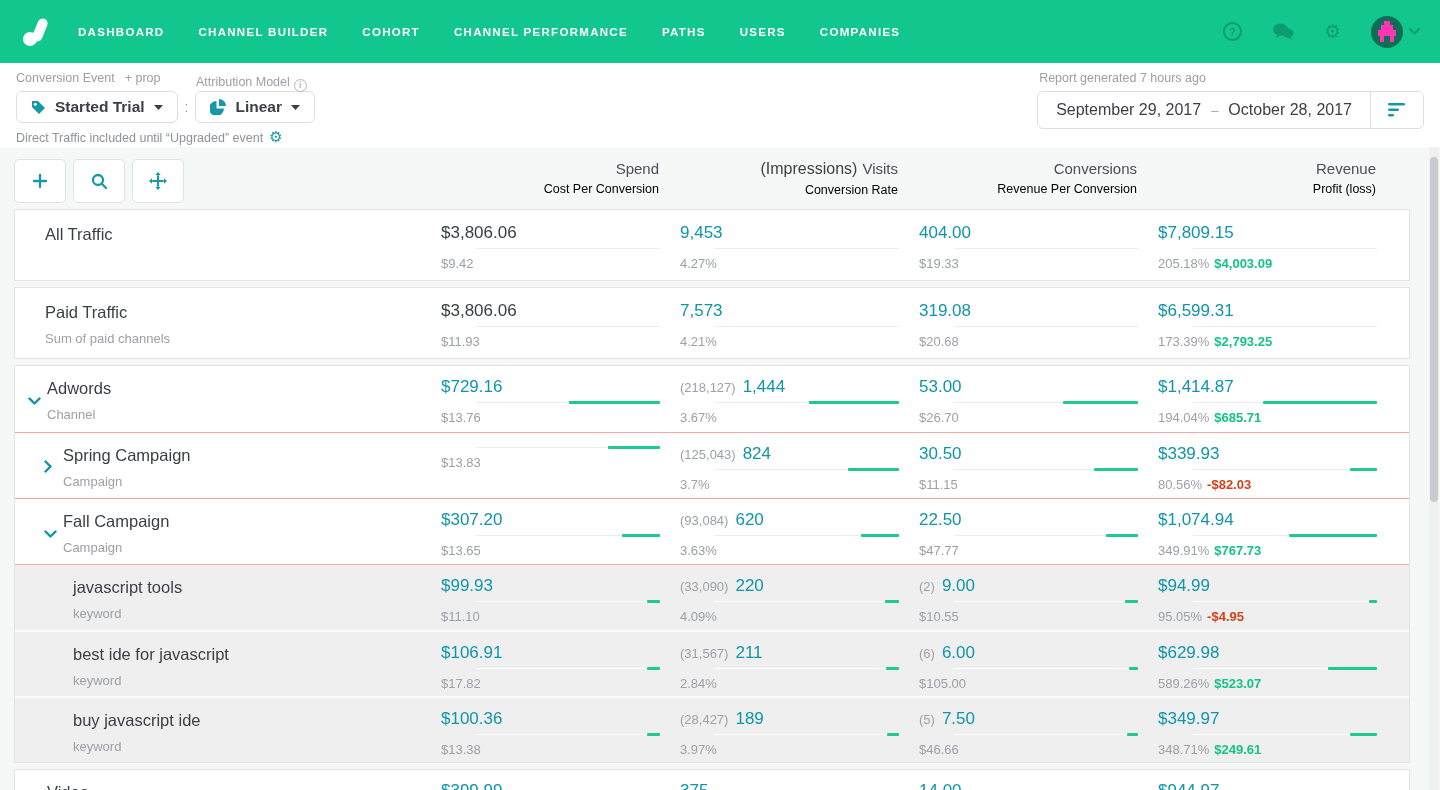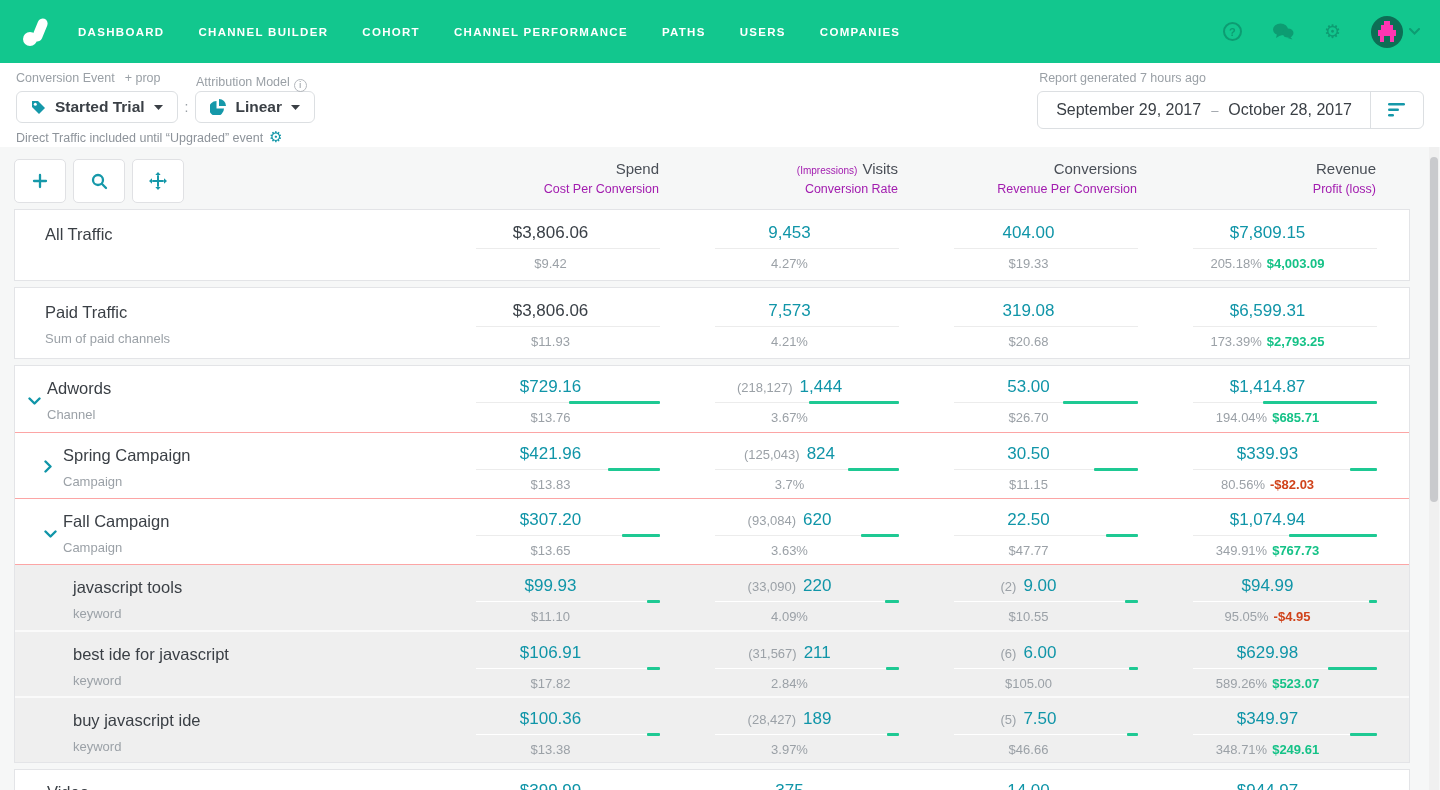--- a/index.html
+++ b/index.html
@@ -44,43 +44,43 @@
 
   
   .tablearea { position:absolute; left:0; right:0; top:147px; bottom:0; background:#f6f7f7;
     padding:0 0 0 14px; }
   .thead { display:flex; align-items:flex-start; height:62px; }
   .toolbar { width:426px; display:flex; gap:7px; padding-top:12px; }
   .tool-btn { width:52px; height:44px; background:#fff; border:1px solid #e0e1e4; border-radius:5px;
     display:flex; align-items:center; justify-content:center; cursor:pointer; }
   .hcell { width:239px; text-align:right; padding:13px 20px 0 0; }
   .h-main { font-size:15px; color:#4a4f57; }
-  .h-pre { font-size:10px; color:#a21caf; margin-right:5px;margin-left:30px; }
-  .h-sub { font-size:12.5px; color:#a21caf; margin-top:5px; }
+  .h-pre { font-size:16px; color:#404040; margin-right:5px;margin-left:30px; }
+  .h-sub { font-size:12.5px; color:#000000; margin-top:5px; }
 
   .rowbox { width:1396px; background:#fff; border:1px solid #e3e4e7; border-radius:0;
     margin-bottom:6px; overflow:hidden; }
   .row { display:flex; height:66px; position:relative; background:#fff; }
   .row.tall { height:70px; }
   .row + .row { border-top:1px solid #fca5a5; }
   .row.shaded { background:#efefef; }
   .row.shaded + .row.shaded { border-top:2px solid #fafafa; }
 
   .namecell { flex:0 0 426px; position:relative; padding-top:13px; }
   .row.tall .namecell { padding-top:15px; }
   .chev { position:absolute; top:26px; }
   .lvl1 .chev { left:13px; } .lvl2 .chev { left:29px; }
   .r-name { font-size:16.5px; color:#3a3f45; }
   .r-sub { font-size:13px; color:#9ba1a7; margin-top:9px; }
   .lvl0 .r-name, .lvl0 .r-sub { padding-left:30px; }
   .lvl1 .r-name, .lvl1 .r-sub { padding-left:32px; }
   .lvl2 .r-name, .lvl2 .r-sub { padding-left:48px; }
   .lvl3 .r-name, .lvl3 .r-sub { padding-left:58px; }
 
-  .mcell { width:239px; padding:11px 20px 0 0; text-align:center; }
+  .mcell { width:239px; padding:11px 20px 0 0; text-align:left; }
   .row.tall .mcell { padding-top:13px; }
   .m-main { font-size:17px; height:22px; white-space:nowrap; }
   .m-pre { font-size:13px; color:#9ba1a7; margin-right:7px; }
   .val-teal { color:#1095a8; } .val-dark { color:#3a4047; }
   .rule { position:relative; height:3px; margin-top:2px; }
   .rule::before { content:''; position:absolute; left:35px; right:0; top:1px; height:1px; background:#ececec; }
   .row.shaded .rule::before { background:#ffffff; }
   .bar { position:absolute; right:0; top:0; height:3px; background:#1ec993; border-radius:1px; }
   .m-sub { font-size:13px; color:#9ba1a7; margin-top:6px; white-space:nowrap; }
   .profit { font-weight:700; margin-left:5px; }
@@ -326,21 +326,20 @@
         </div>
         <div class="row lvl2">
           <div class="namecell">
             <span class="chev"><svg width="9" height="13" viewBox="0 0 9 13">
                 <path d="M1.5 1.5l5 5-5 5" stroke="#1095a8" stroke-width="2.4" fill="none" stroke-linecap="round" stroke-linejoin="round"></path>
               </svg></span>
             <div class="r-name">Spring Campaign</div>
             <div class="r-sub">Campaign</div>
           </div>
           <div class="mcell">
-            <div class="m-main"><span class="val-teal">$421.96</span></div>
             <div class="rule">
               <i class="bar" style="width: 52px;"></i>
             </div>
             <div class="m-sub">$13.83</div>
           </div>
           <div class="mcell">
             <div class="m-main"><span class="m-pre">(125,043)</span><span class="val-teal">824</span></div>
             <div class="rule">
               <i class="bar" style="width: 51px;"></i>
             </div>

